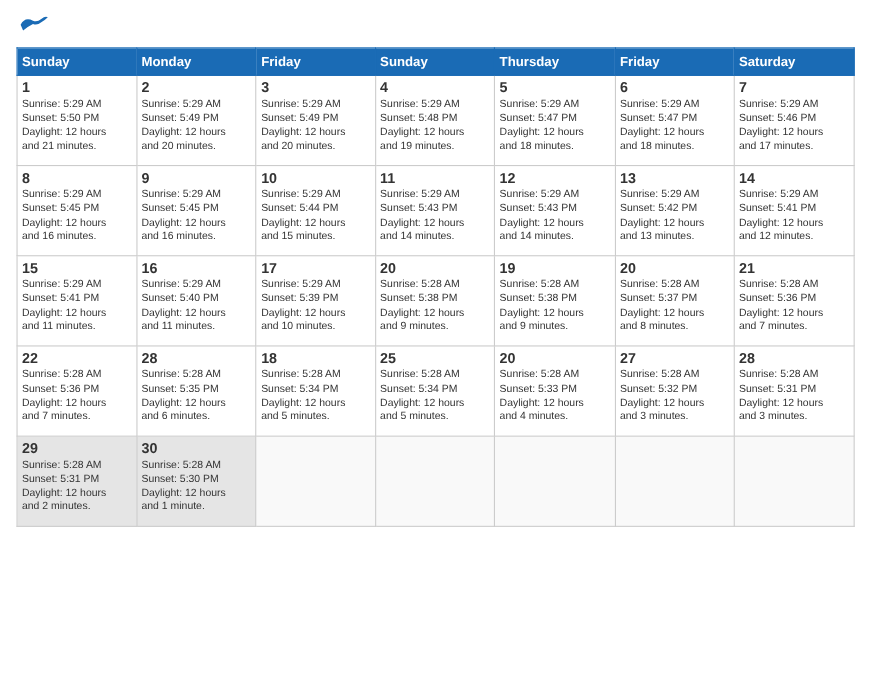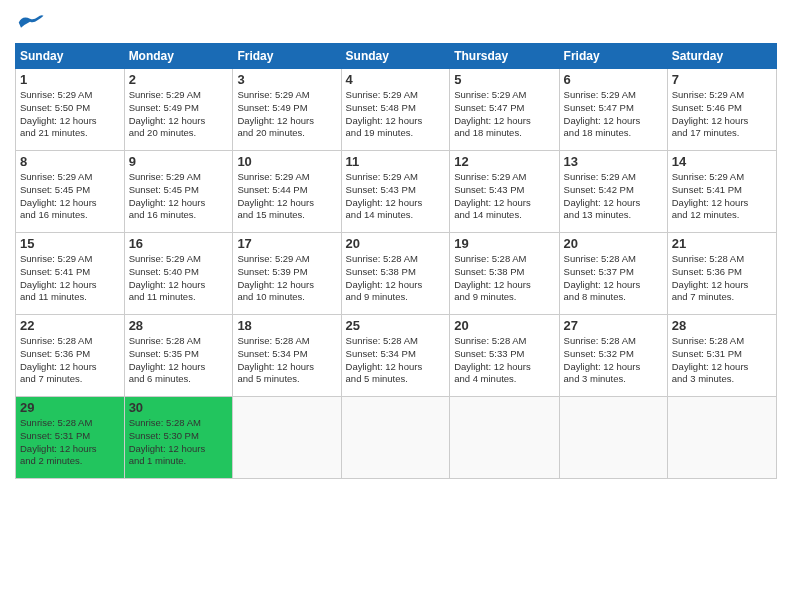--- a/index.html
+++ b/index.html
@@ -64,21 +64,21 @@
     }
     .calendar td {
       border: 1px solid #ccc;
       padding: 3px 4px;
       vertical-align: top;
       width: 113px;
       height: 82px;
       background: #fff;
     }
     .calendar tr:last-child td {
-      background: #22c55e;
+      background: #e5e5e5;
     }
     .day-num {
       font-size: 13px;
       font-weight: bold;
       color: #333;
       display: block;
       margin-bottom: 2px;
     }
     .day-info {
       font-size: 9.5px;

